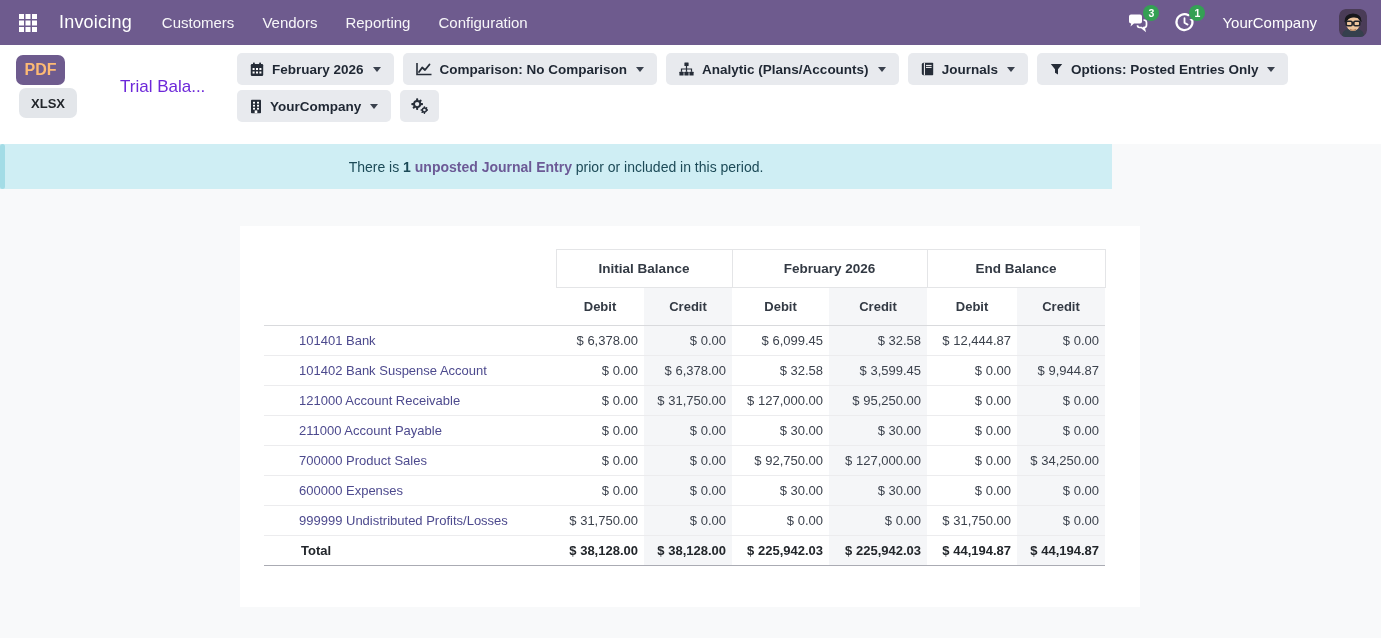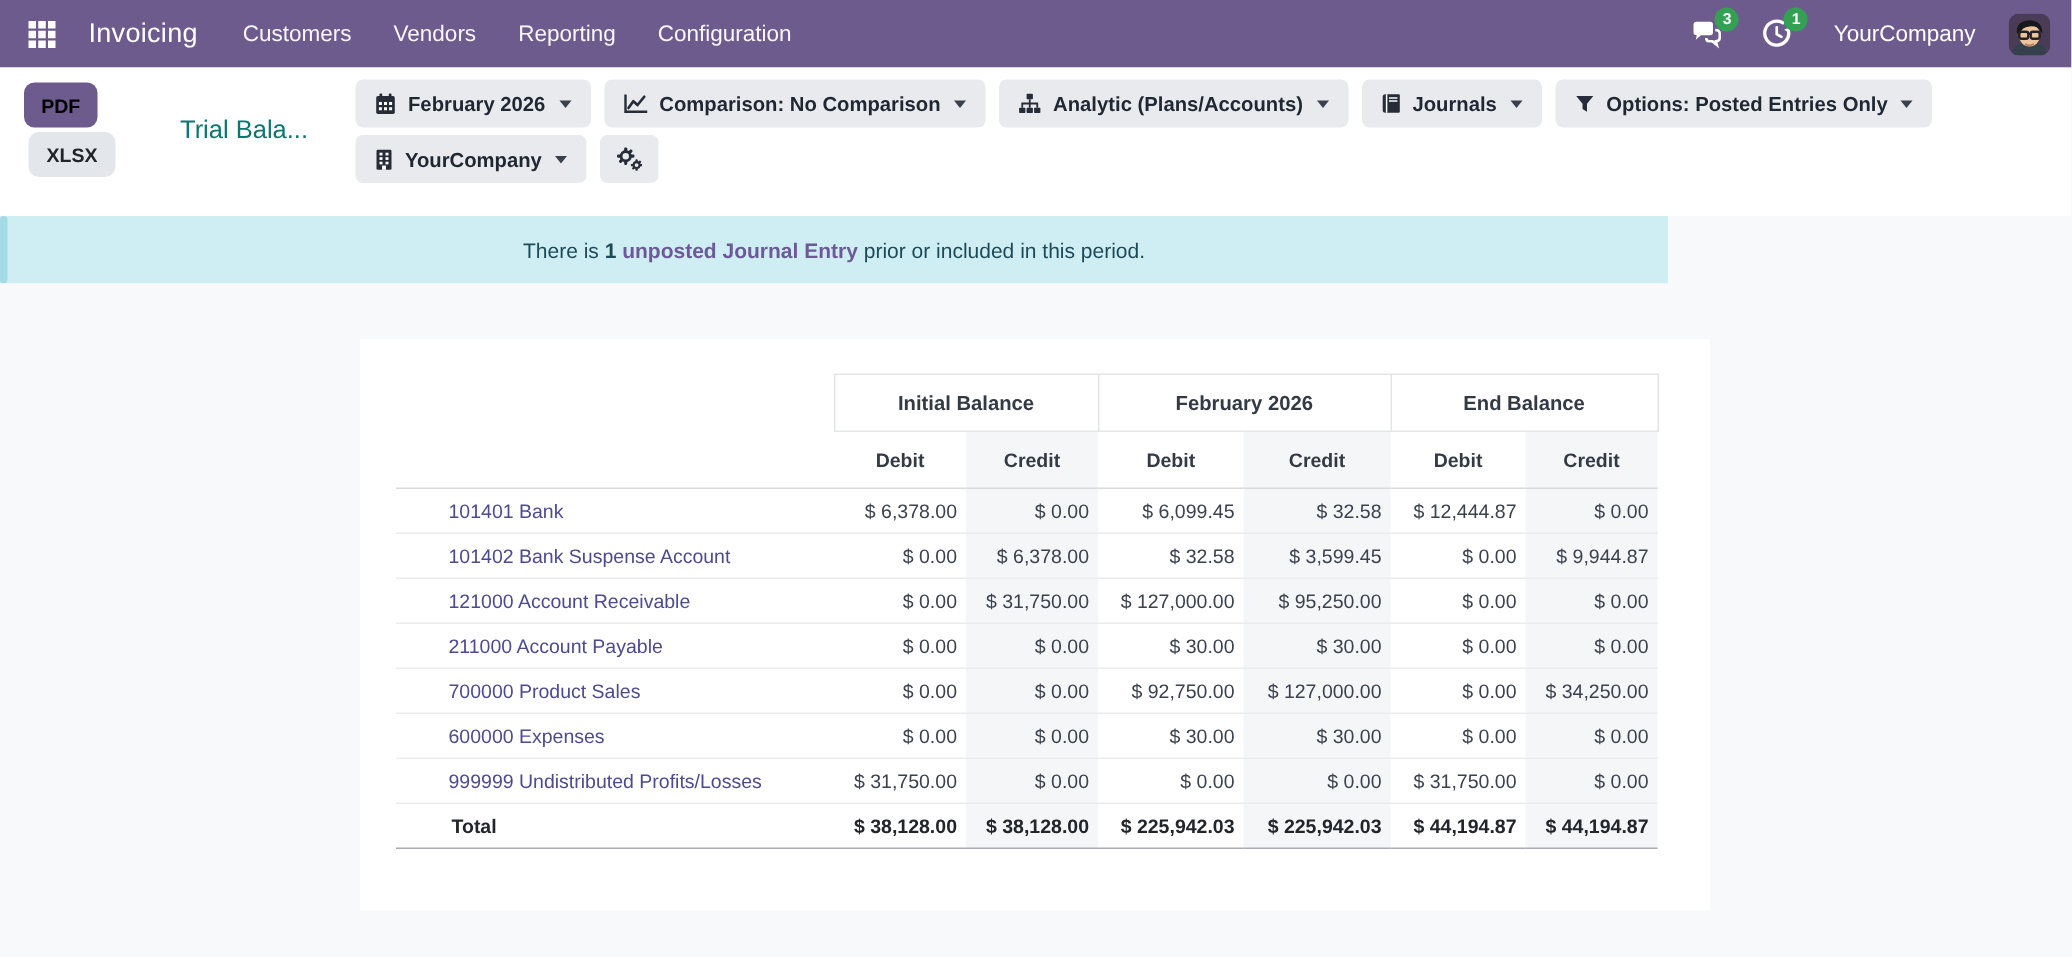--- a/index.html
+++ b/index.html
@@ -17,25 +17,25 @@
   .nav-right { margin-left:auto; display:flex; align-items:center; gap:22px; padding-right:14px; }
   .nav-icon-wrap { position:relative; width:24px; height:24px; display:flex; align-items:center; justify-content:center; cursor:pointer; }
   .nav-badge { position:absolute; top:-6px; right:-9px; min-width:16px; height:16px; padding:0 4px;
     background:#34a054; color:#fff; font-size:10.5px; font-weight:700; border-radius:9px;
     display:flex; align-items:center; justify-content:center; }
   .nav-company { font-size:15px; cursor:pointer; margin-left:4px; }
   .avatar { width:28px; height:28px; border-radius:7px; overflow:hidden; cursor:pointer; flex:0 0 auto; }
 
   
   .control-panel { position:absolute; top:45px; left:0; width:1381px; height:99px; background:#ffffff; }
-  .btn-pdf { position:absolute; left:16px; top:10px; width:49px; height:30px; background:#6e5b8e; color:#000000;
-    border:none; border-radius:7px; font-family:inherit; font-size:13px; font-weight:700; cursor:pointer;text-align:center; }
+  .btn-pdf { position:absolute; left:16px; top:10px; width:49px; height:30px; background:#6e5b8e; color:#fdba74;
+    border:none; border-radius:7px; font-family:inherit; font-size:16px; font-weight:700; cursor:pointer;text-align:center; }
   .btn-xlsx { position:absolute; left:19px; top:43px; width:58px; height:30px; background:#e3e6ea; color:#22262b;
     border:none; border-radius:7px; font-family:inherit; font-size:13px; font-weight:700; cursor:pointer; }
-  .report-title { position:absolute; left:120px; top:32px; font-size:17px; font-weight:400; color:#0f766e; }
+  .report-title { position:absolute; left:120px; top:32px; font-size:17px; font-weight:400; color:#6d28d9; }
   .filters { position:absolute; left:237px; top:8px; display:flex; flex-direction:column; gap:5px; }
   .filter-row { display:flex; gap:9px; }
   .fbtn { display:inline-flex; align-items:center; gap:8px; height:32px; padding:0 13px;
     background:#e8eaee; border:none; border-radius:5px; cursor:pointer;
     font-family:inherit; font-size:13.5px; font-weight:600; color:#1f2733; }
   .fbtn svg { flex:0 0 auto; }
   .caret { width:0; height:0; border-left:4px solid transparent; border-right:4px solid transparent;
     border-top:5px solid #3a414d; margin-left:1px; }
   .fbtn.icon-only { padding:0 11px; }
 

